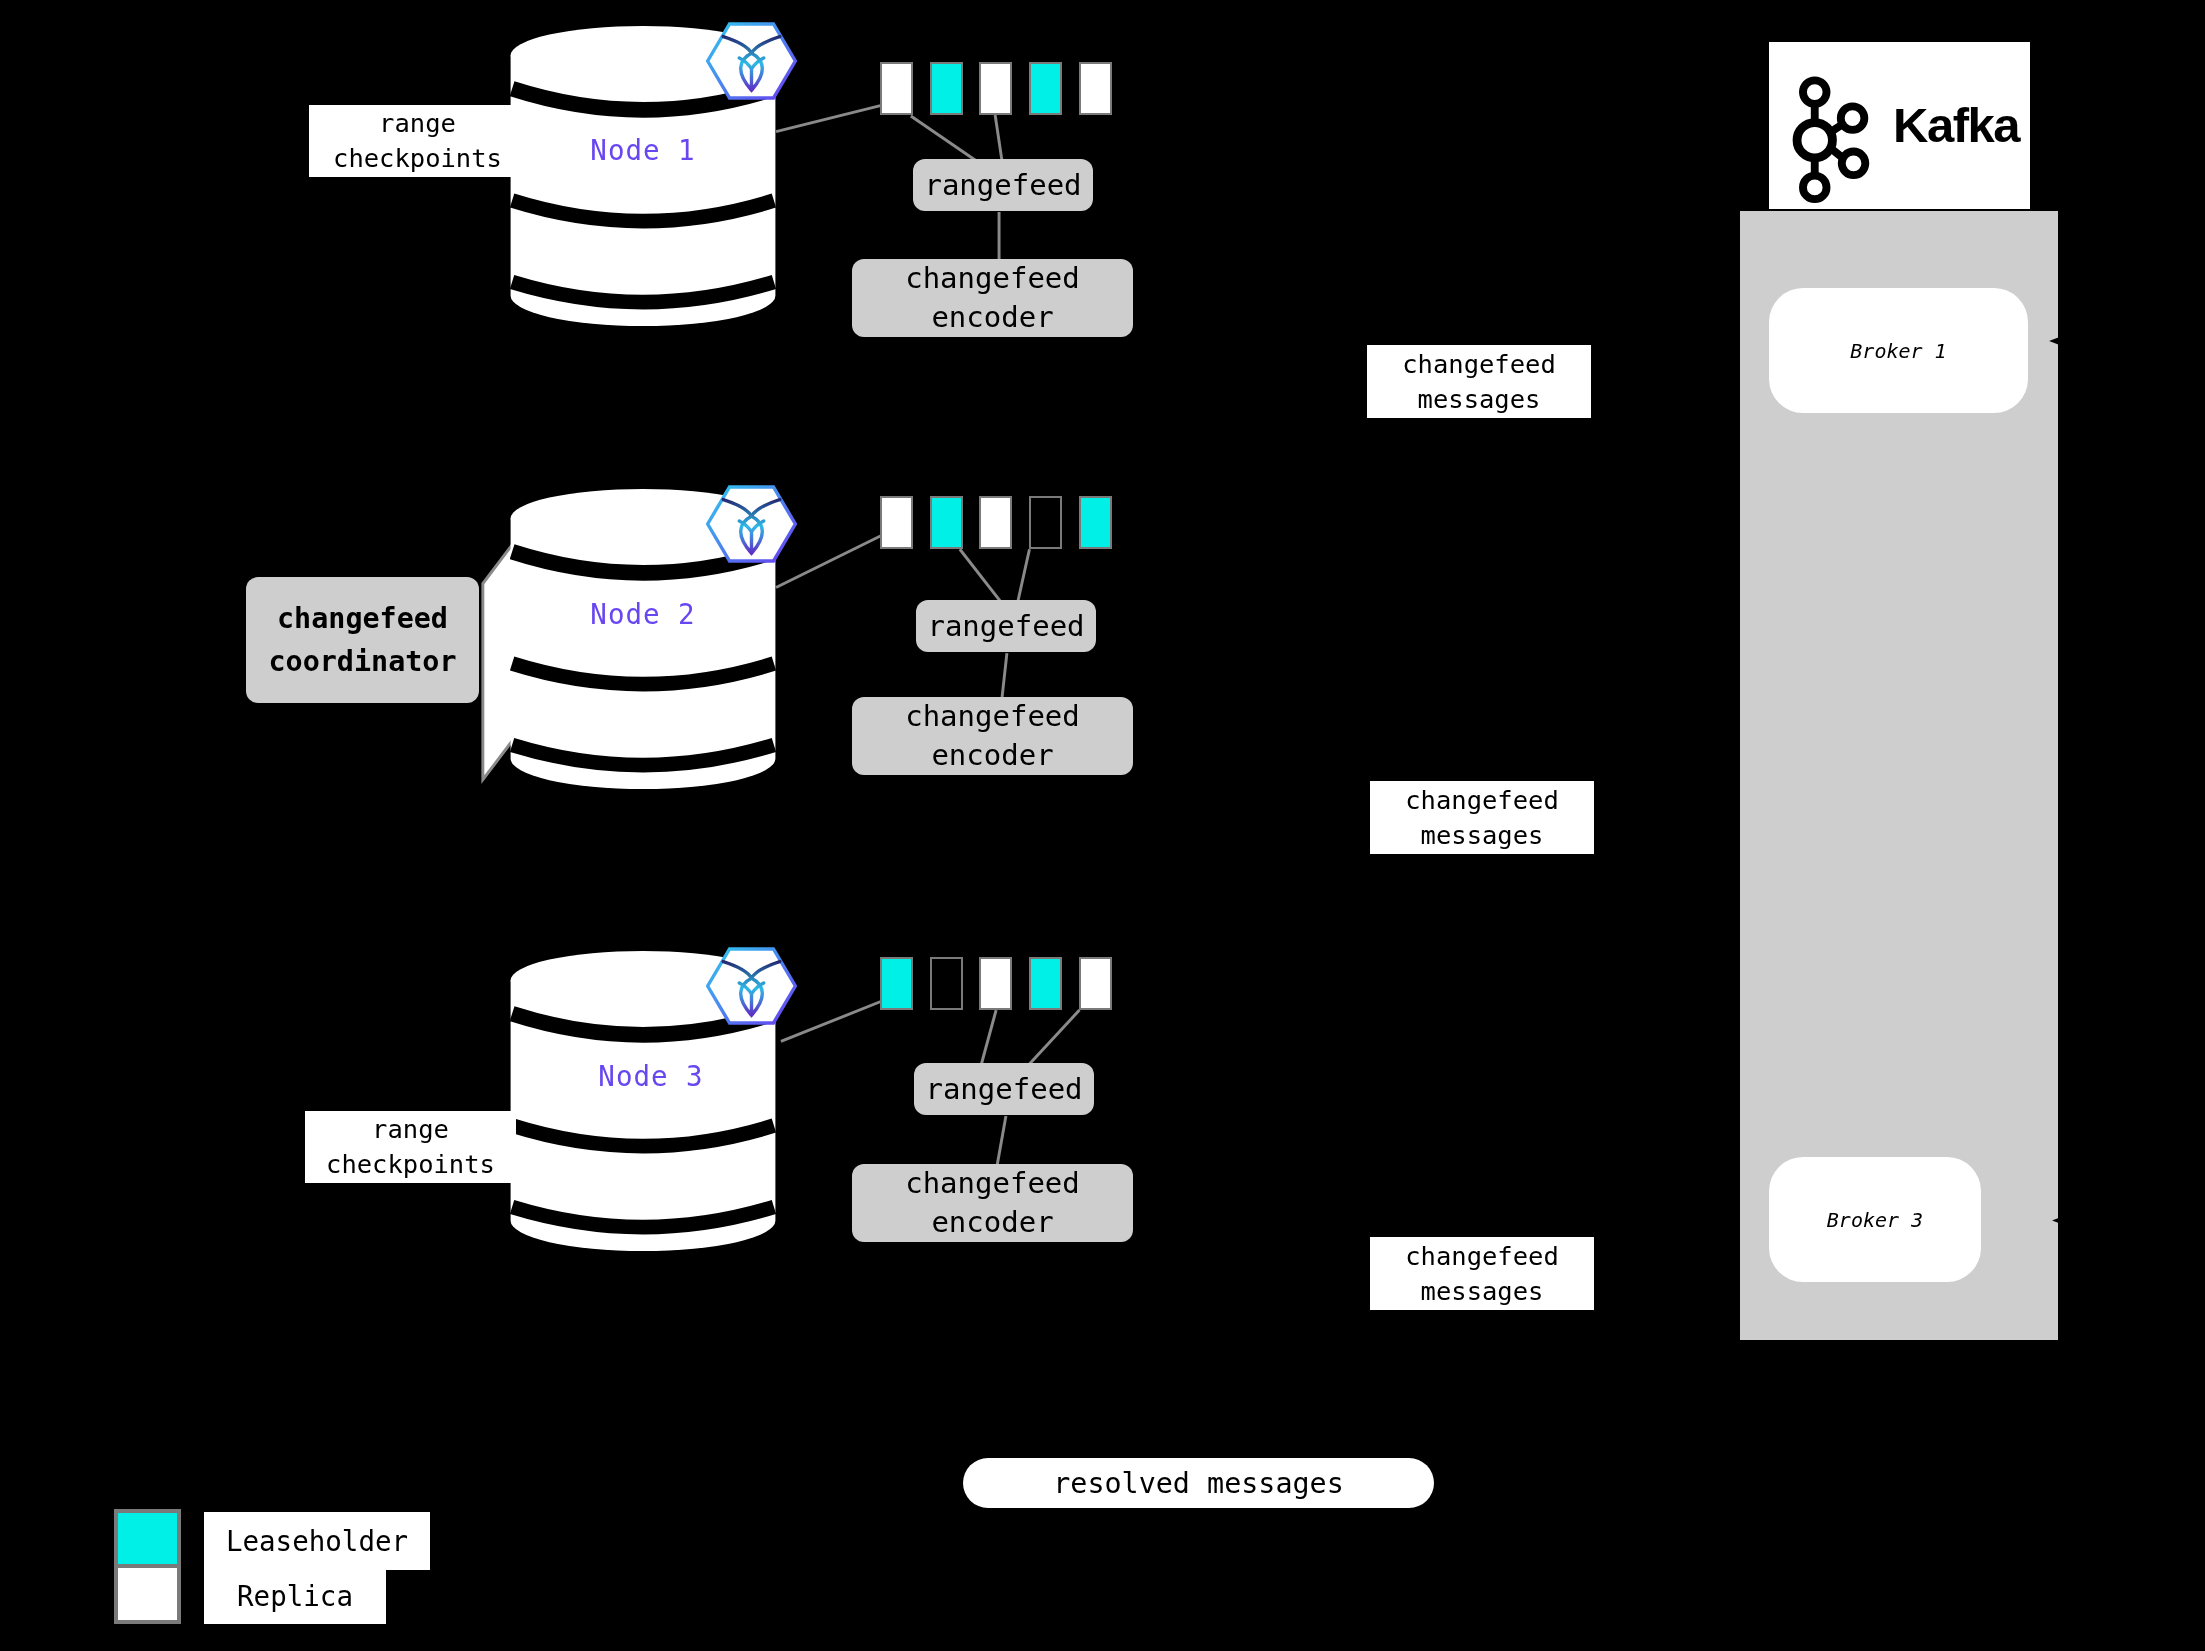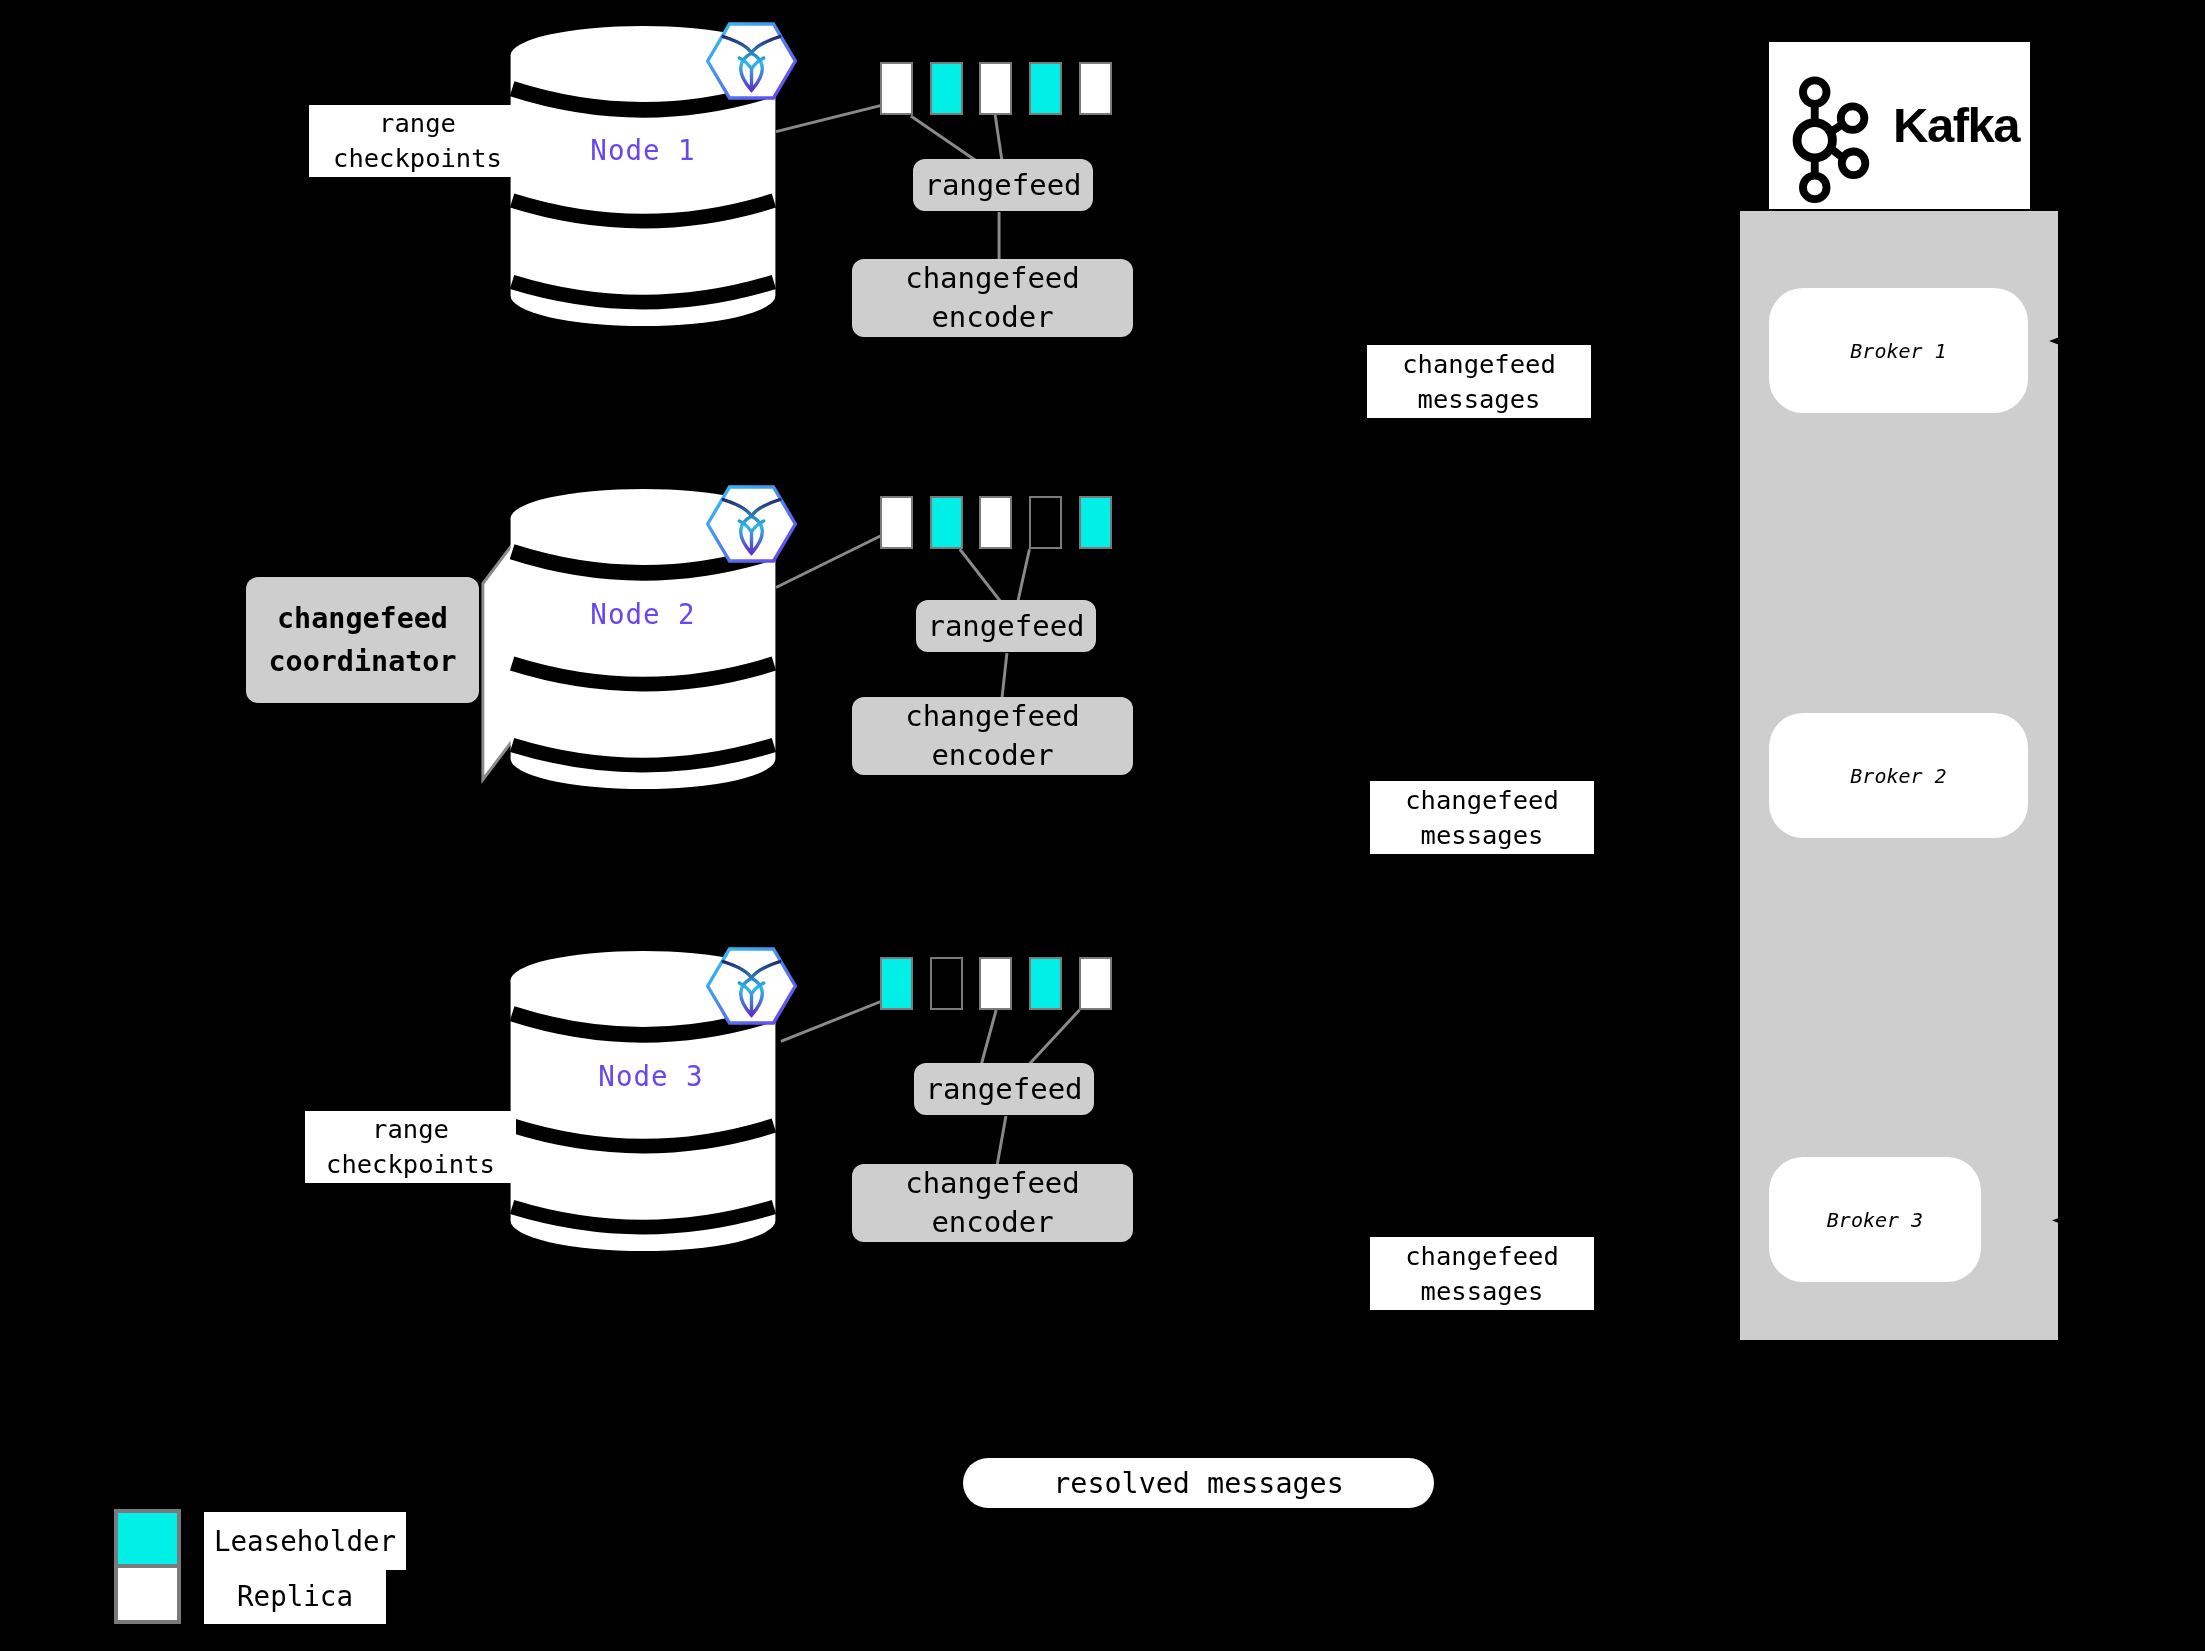--- a/index.html
+++ b/index.html
@@ -177,29 +177,28 @@
         <circle cx="172" cy="247" r="24" stroke-width="16"></circle>
         <line x1="93" y1="126" x2="93" y2="164" stroke-width="16"></line>
         <line x1="93" y1="236" x2="93" y2="272" stroke-width="16"></line>
         <line x1="118" y1="188" x2="149" y2="168" stroke-width="16"></line>
         <line x1="120" y1="212" x2="150" y2="236" stroke-width="16"></line>
       </g>
     </svg>
     <div class="abs kafka-word" style="left:124px;top:53px;width:137px;height:59px">Kafka</div>
   </div>
   <div class="abs broker mono" style="left:1769px;top:288px;width:259px;height:125px">Broker 1</div>
-  <div class="abs broker mono" style="left:1769px;top:713px;width:259px;height:125px">Broker 2</div>
   <div class="abs broker mono" style="left:1769px;top:1157px;width:212px;height:125px">Broker 3</div>
 
   <svg class="abs" style="left:0;top:0;z-index:5" width="2205" height="1652" viewBox="0 0 4498 3369">
     <polygon points="4180,695 4256,666 4256,724" fill="#000"></polygon>
     <polygon points="4186,2489 4262,2460 4262,2518" fill="#000"></polygon>
   </svg>
 
   <div class="abs pill mono" style="left:963px;top:1458px;width:471px;height:50px">resolved messages</div>
 
   <div class="abs legend-swatch" style="left:114px;top:1509px;width:67px;height:61px;background:var(--leaseholder-cyan,#00f0e8)"></div>
   <div class="abs legend-swatch" style="left:114px;top:1564px;width:67px;height:60px;background:var(--white,#fff)"></div>
-  <div class="abs wlabel" style="left:180px;top:1512px;width:202px;height:58px;font-size:27.5px">Leaseholder</div>
+  <div class="abs wlabel" style="left:180px;top:1512px;width:226px;height:58px;font-size:27.5px">Leaseholder</div>
   <div class="abs wlabel" style="left:180px;top:1569px;width:182px;height:55px;font-size:27.5px">Replica</div>
 
 </div>
 
 
 </body></html>

